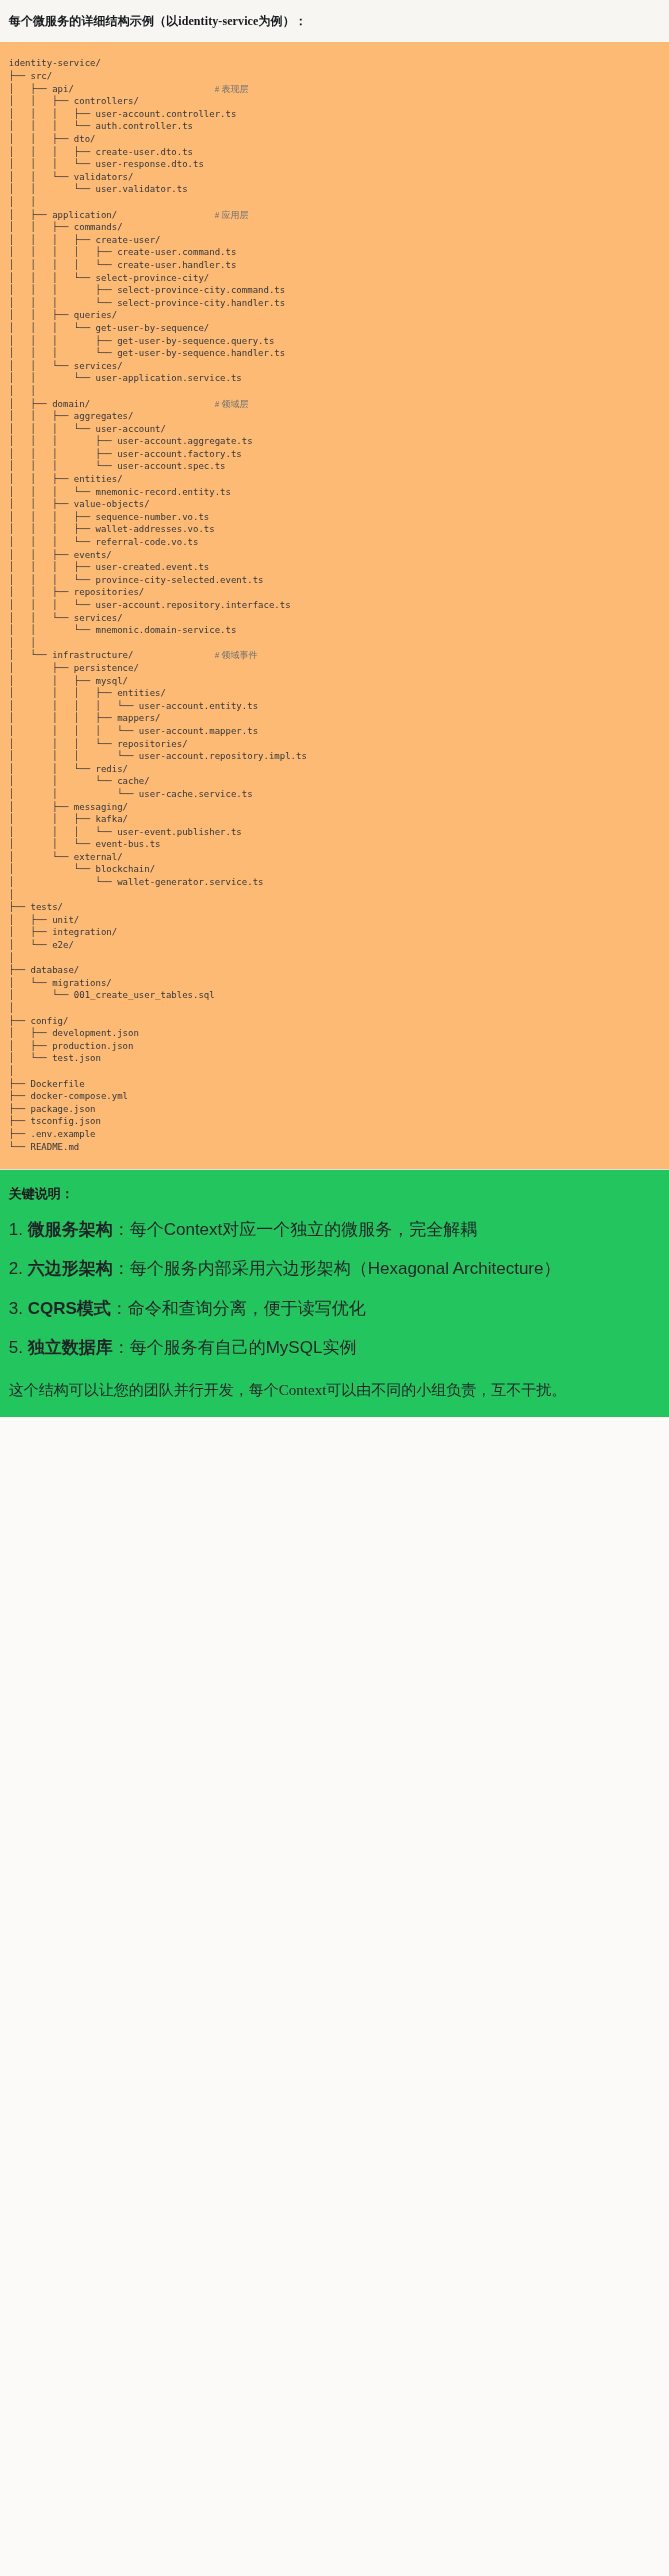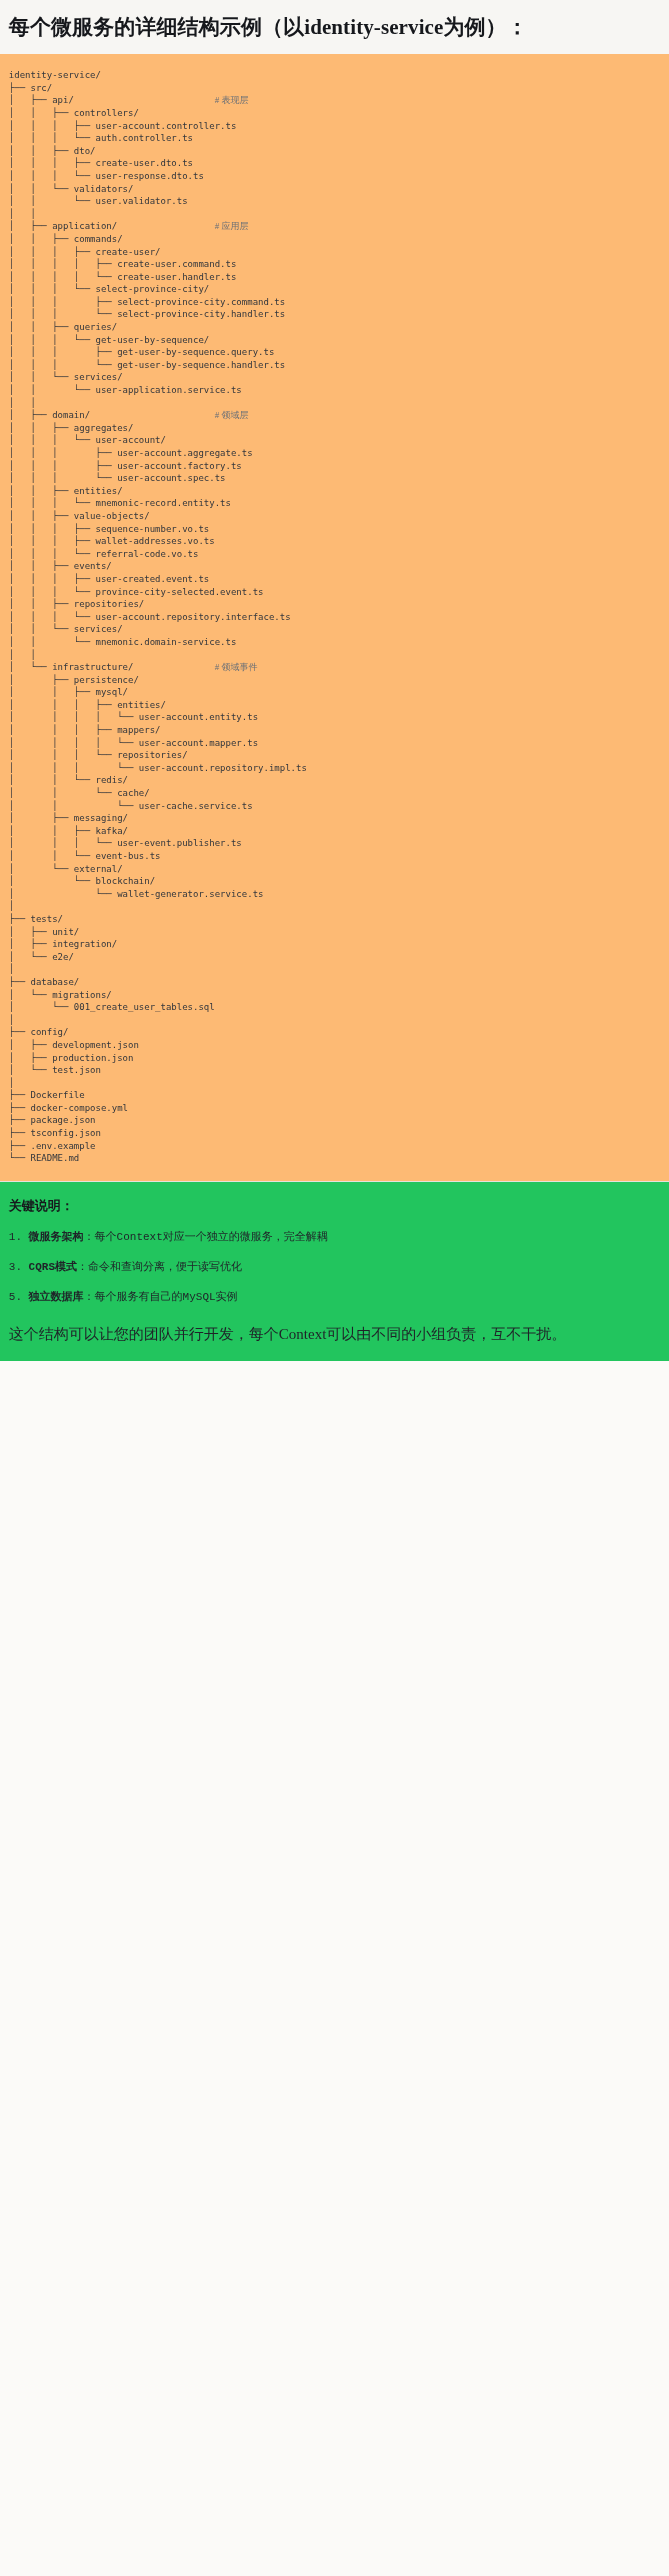--- a/index.html
+++ b/index.html
@@ -13,21 +13,21 @@
   }
   .page{width:669px;box-sizing:border-box;}
 
   
   .heading-band{
     background:#f7f6f3;
     padding:13.8px 8.8px 12.5px 8.8px;
     box-sizing:border-box;
   }
   .heading{
-    font-size:21px;
+    font-size:12px;
     font-weight:bold;
     line-height:1.3;
     letter-spacing:0.1px;
     color:#16181c;
     margin:0;
     font-family:"Liberation Serif","DejaVu Serif",serif;
   }
   .rule{
     height:0.6px;
     background:#e3e1dc;
@@ -59,25 +59,25 @@
     background:#22c55e;
   }
   .notes h3{
     font-size:13px;
     font-weight:bold;
     margin:2.5px 0 13.8px 0;
     color:#16181c;
     font-family:"Liberation Serif","DejaVu Serif",serif;
   }
   .note-item{
-    font-size:11px;
+    font-size:17px;
     line-height:1.55;
     margin:0 0 13px 0;
     color:#1f2328;
-    font-family:Liberation Mono, monospace;
+    font-family:Liberation Sans, sans-serif;
   }
   .note-item .num{color:#1f2328;}
   .note-item .term{font-weight:bold;}
   .closing{
     font-size:15px;
     line-height:1.6;
     margin:16.3px 0 0 0;
     color:#1f2328;
     font-family:"Liberation Serif","DejaVu Serif",serif;
   }
@@ -180,20 +180,21 @@
 ├── tsconfig.json
 ├── .env.example
 └── README.md</pre>
   </div>
   <div class="rule"></div>
 
   <div class="notes">
     <h3>关键说明：</h3>
     <div id="notes-list">
         <p class="note-item"><span class="num">1. </span><span class="term">微服务架构</span><span>：每个Context对应一个独立的微服务，完全解耦</span></p>
+        <p class="note-item"><span class="num">2. </span><span class="term">六边形架构</span><span>：每个服务内部采用六边形架构（Hexagonal Architecture）</span></p>
         <p class="note-item"><span class="num">3. </span><span class="term">CQRS模式</span><span>：命令和查询分离，便于读写优化</span></p>
         <p class="note-item"><span class="num">5. </span><span class="term">独立数据库</span><span>：每个服务有自己的MySQL实例</span></p>
       </div>
     <p class="closing">这个结构可以让您的团队并行开发，每个Context可以由不同的小组负责，互不干扰。</p>
   </div>
 
 </div>
 
 
 </body></html>

